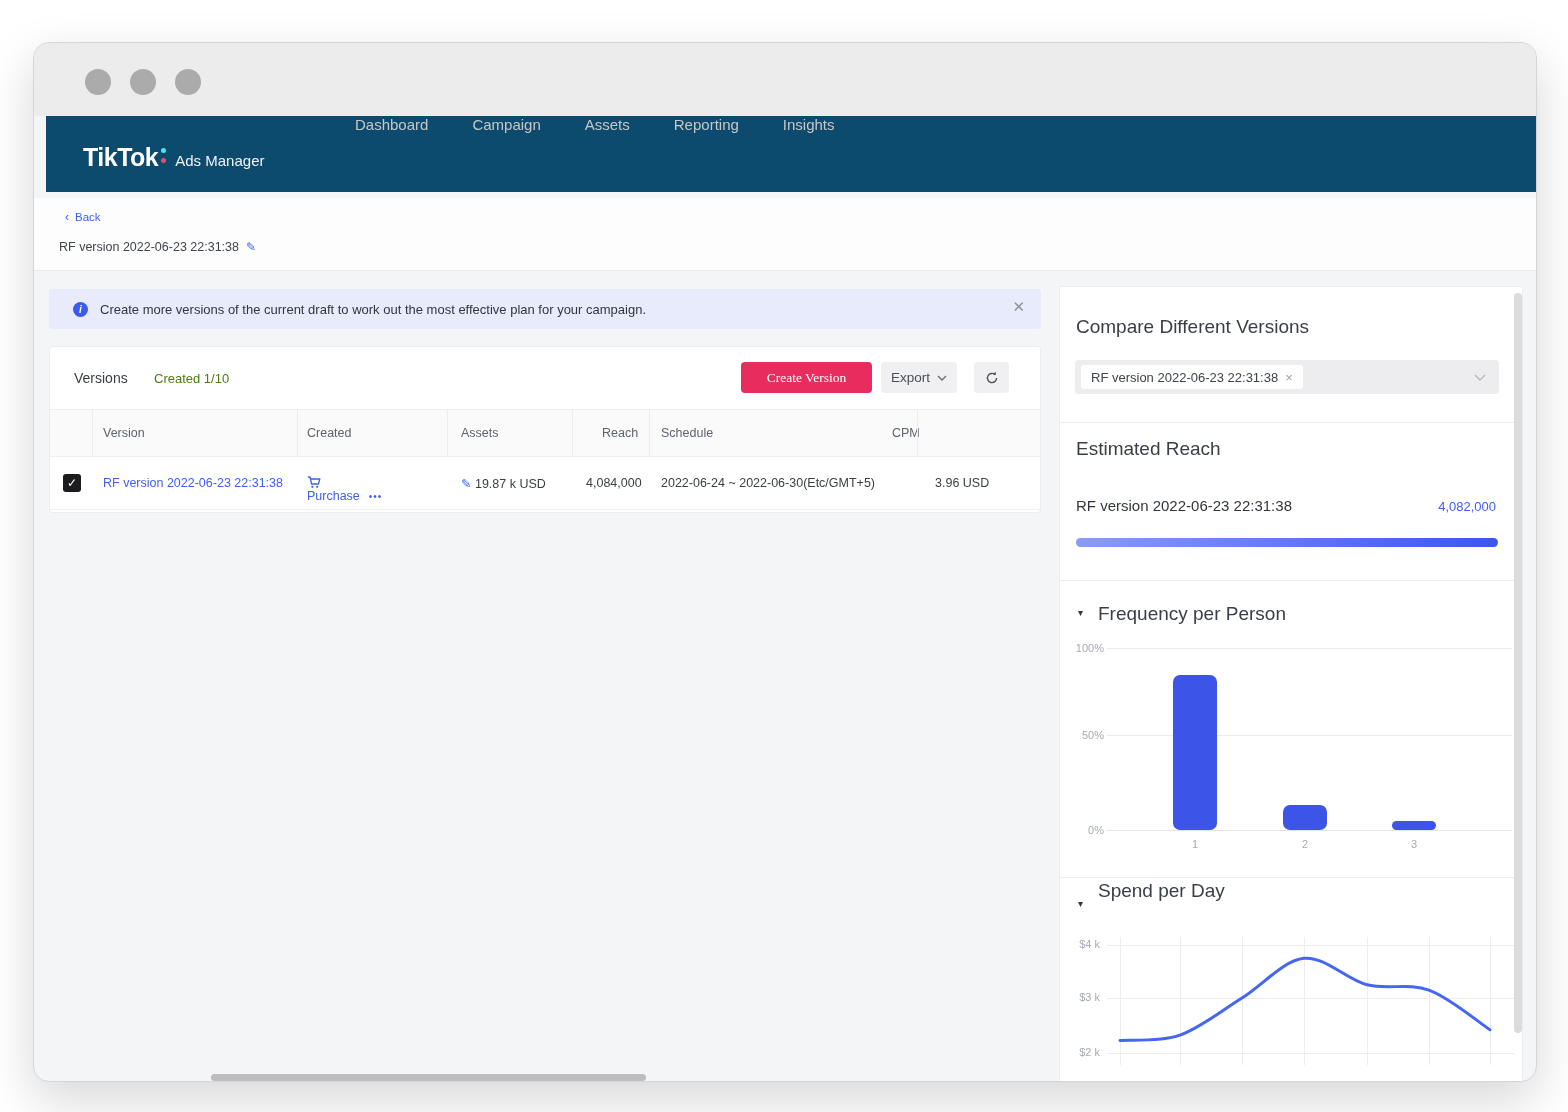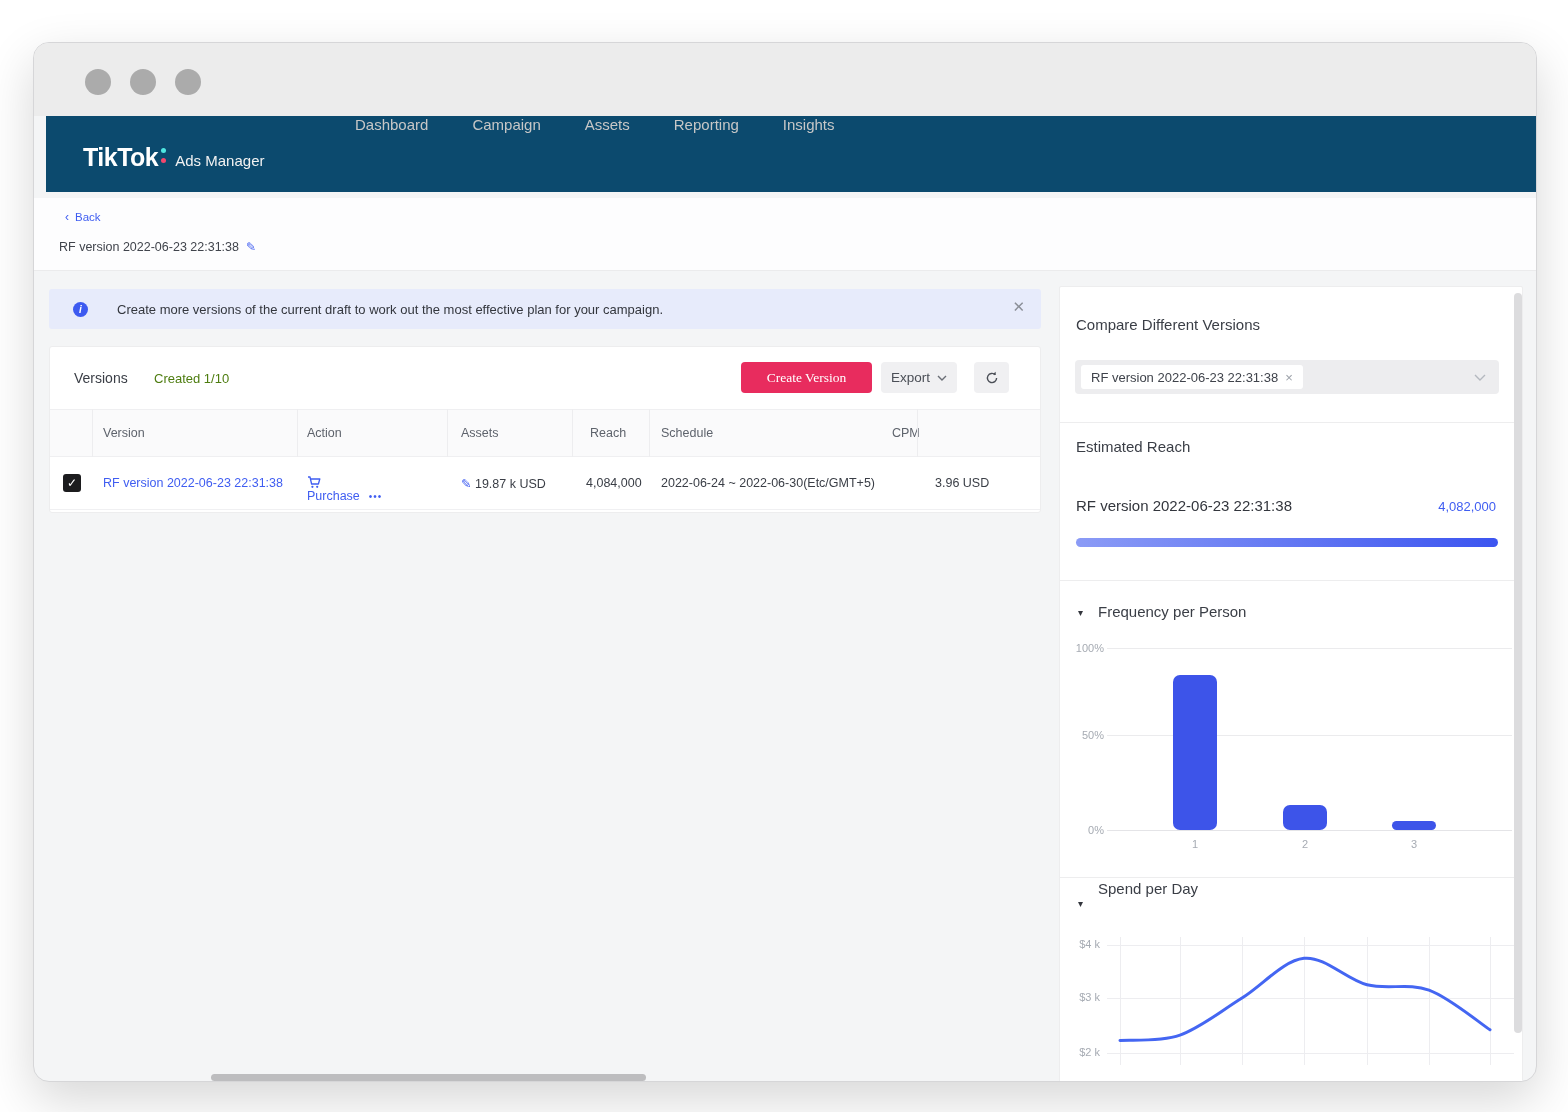--- a/index.html
+++ b/index.html
@@ -29,21 +29,21 @@
   .crumb-strip { position:absolute; left:0; top:155px; width:100%; height:73px; background:#fdfdfe; border-bottom:1px solid #ebebec; }
   .back-link { position:absolute; left:31px; top:12px; font-size:11.5px; color:#3f5df1; cursor:pointer; }
   .back-link .chev { margin-right:6px; font-size:12px; }
   .page-title-row { position:absolute; left:25px; top:42px; font-size:12.5px; color:#40444c; }
   .edit-pencil { color:#3f5df1; font-size:12px; margin-left:7px; }
 
   
   .banner { position:absolute; left:15px; top:246px; width:992px; height:40px; background:#e7ebfb; border-radius:3px; display:flex; align-items:center; }
   .info-icon { width:15px; height:15px; border-radius:50%; background:#3d5af0; color:#fff; font-size:10px; font-weight:bold; font-style:italic;
     display:flex; align-items:center; justify-content:center; margin-left:24px; flex:0 0 auto; }
-  .banner-text { font-size:13px; color:#33363d; margin-left:29px; }
+  .banner-text { font-size:13px; color:#33363d; margin-left:12px; }
   .banner-close { position:absolute; right:16px; top:9px; color:#8b8f98; font-size:15px; cursor:pointer; }
 
   
   .versions-panel { position:absolute; left:15px; top:303px; width:992px; height:167px; background:#ffffff; border:1px solid #ededee; border-radius:3px; }
   .vp-title { position:absolute; left:24px; top:23px; font-size:14px; color:#3a3e46; }
   .vp-created { position:absolute; left:104px; top:24px; font-size:13px; color:#4d7c0f; }
   .btn-create { position:absolute; left:691px; top:15px; width:131px; height:31px; background:#e82c5e; border:none; border-radius:4px;
     color:#fff; font-size:13.5px; font-family:Liberation Serif, serif; cursor:pointer; }
   .btn-export { position:absolute; left:831px; top:15px; width:76px; height:31px; background:#f0f0f2; border:none; border-radius:4px;
     color:#4b4f57; font-size:13.5px; font-family:inherit; cursor:pointer; display:flex; align-items:center; justify-content:center; gap:7px; }
@@ -56,21 +56,21 @@
   .table-row { position:absolute; left:0; top:110px; width:100%; height:53px; background:#fff; border-bottom:1px solid #f0f0f2; }
   .cell { position:absolute; top:19px; font-size:12.5px; color:#3a3e46; }
   .checkbox { position:absolute; left:13px; top:17px; width:18px; height:18px; background:#1c1c1e; border-radius:3px;
     color:#fff; font-size:12px; display:flex; align-items:center; justify-content:center; cursor:pointer; }
   .link-blue { color:#3f5df1; cursor:pointer; }
   .cart-icon { vertical-align:-2px; margin-right:6px; }
   .more-dots { color:#3f5df1; font-size:10px; letter-spacing:1px; margin-left:9px; cursor:pointer; }
 
   
   .right-panel { position:absolute; left:1025px; top:243px; width:464px; height:797px; background:#ffffff; border:1px solid #ededee; border-radius:2px; }
-  .rp-heading { position:absolute; left:16px; font-size:15px; color:#3a3e46; font-weight:500; }
+  .rp-heading { position:absolute; left:16px; font-size:19px; color:#3a3e46; font-weight:500; }
   .rp-divider { position:absolute; left:0; width:100%; height:1px; background:#ededee; }
 
   .compare-select { position:absolute; left:15px; top:73px; width:424px; height:34px; background:#ededef; border-radius:4px; cursor:pointer; }
   .compare-tag { position:absolute; left:6px; top:5px; height:24px; background:#ffffff; border-radius:3px; display:flex; align-items:center;
     padding:0 10px; font-size:13px; color:#3f434b; }
   .tag-x { color:#9ba0a8; margin-left:7px; font-size:13px; cursor:pointer; }
   .select-chev { position:absolute; right:13px; top:14px; }
 
   .reach-label { position:absolute; left:16px; top:210px; font-size:15px; color:#33363d; }
   .reach-value { position:absolute; right:26px; top:212px; font-size:13px; color:#3f5df1; }
@@ -154,23 +154,23 @@
     </button>
     <button class="btn-refresh">
       <svg width="14" height="14" viewBox="0 0 14 14">
         <path d="M11.6 7a4.6 4.6 0 1 1-1.4-3.3" stroke="#4b4f57" stroke-width="1.4" fill="none"></path>
         <path d="M10.6 0.8 L10.8 4 L7.8 3.2 Z" fill="#4b4f57"></path>
       </svg>
     </button>
 
     <div class="table-head">
       <span class="th" style="left:53px">Version</span>
-      <span class="th" style="left:257px">Action</span>
+      <span class="th" style="left:257px">Created</span>
       <span class="th" style="left:411px">Assets</span>
-      <span class="th" style="left:540px">Reach</span>
+      <span class="th" style="left:552px">Reach</span>
       <span class="th" style="left:611px">Schedule</span>
       <span class="th" style="left:842px">CPM</span>
     </div>
     <div class="vsep" style="left:42px"></div>
     <div class="vsep" style="left:247px"></div>
     <div class="vsep" style="left:397px"></div>
     <div class="vsep" style="left:522px"></div>
     <div class="vsep" style="left:599px"></div>
     <div class="vsep" style="left:867px"></div>
 

